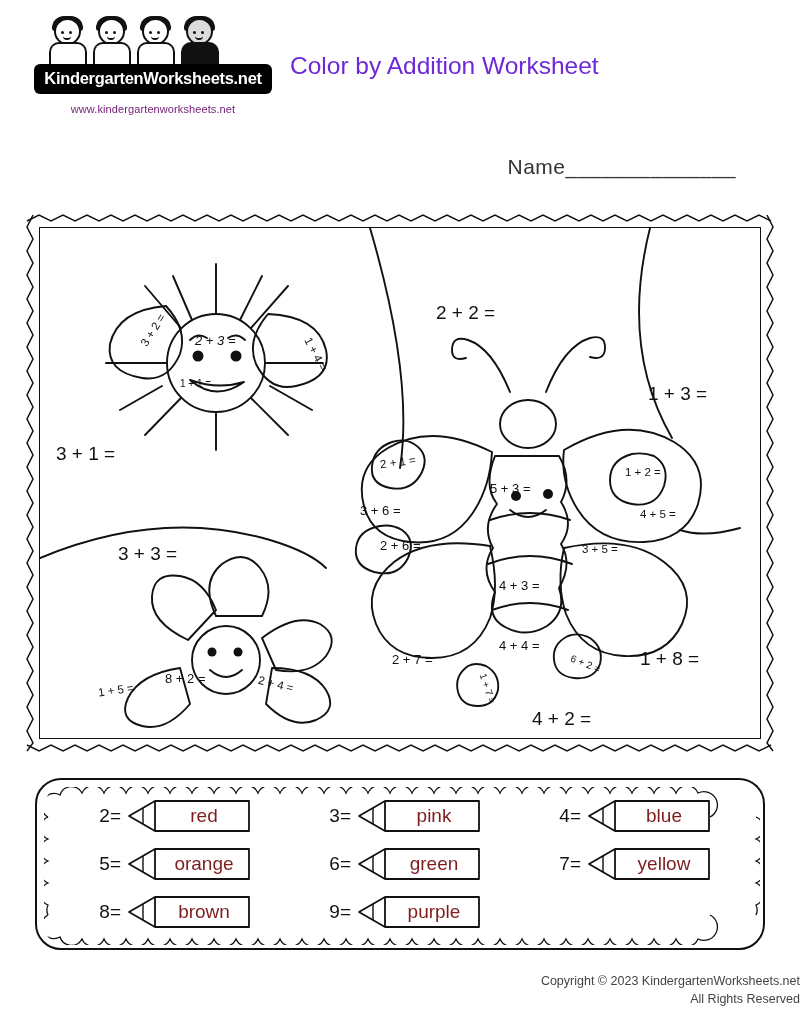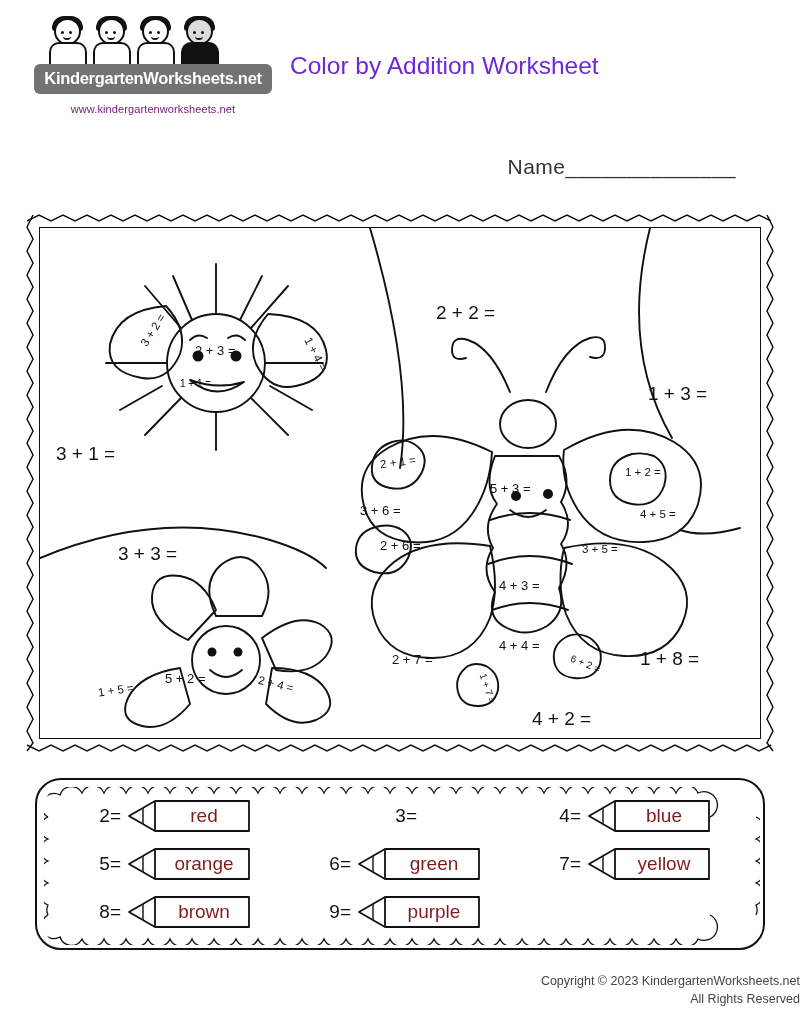--- a/index.html
+++ b/index.html
@@ -83,21 +83,21 @@
   .kid.k2 { left: 44px; }
   .kid.k3 { left: 88px; }
   .kid.k4 { left: 132px; }
   .kid.k4 .body { background: #111; }
   .kid.k4 .head { background: #dcdcdc; }
 
   .logo-bar {
     position: relative;
     margin: 0 auto;
     width: 238px;
-    background: #737373;
+    background: #000000;
     border-radius: 6px;
     padding: 5px 6px 6px 6px;
     text-align: center;
   }
   .logo-bar .txt {
     color: #fff;
     font-weight: bold;
     font-size: 16.5px;
     letter-spacing: -0.3px;
     white-space: nowrap;
@@ -355,27 +355,27 @@
 
           <path d="M0 330 q120 -50 230 -18 q40 12 56 28"></path>
           <path d="M330 0 q44 150 30 240"></path>
           <path d="M610 0 q-30 120 22 210"></path>
           <path d="M700 300 q-36 10 -60 2"></path>
         </g>
       </svg>
     </div>
 
     <div class="eq" style="left:95px;  top:96px;  transform:rotate(-58deg);">3 + 2 =</div>
-    <div class="eq med" style="left:155px; top:115px;">2 + 3 =</div>
+    <div class="eq med" style="left:155px; top:105px;font-style:italic;">2 + 3 =</div>
     <div class="eq" style="left:258px; top:120px; transform:rotate(62deg);">1 + 4 =</div>
     <div class="eq" style="left:140px; top:150px; font-size:10px;">1 + 1 =</div>
     <div class="eq big" style="left:16px;  top:215px;">3 + 1 =</div>
     <div class="eq big" style="left:78px;  top:315px;">3 + 3 =</div>
     <div class="eq" style="left:58px;  top:456px; transform:rotate(-8deg);">1 + 5 =</div>
-    <div class="eq med" style="left:125px; top:443px;">5 + 2 =</div>
+    <div class="eq med" style="left:125px; top:443px;">8 + 2 =</div>
     <div class="eq" style="left:218px; top:450px; transform:rotate(14deg);">2 + 4 =</div>
     <div class="eq big" style="left:375px; top:74px;margin-left:21px;">2 + 2 =</div>
     <div class="eq big" style="left:608px; top:155px;">1 + 3 =</div>
     <div class="eq" style="left:340px; top:228px; transform:rotate(-7deg);">2 + 1 =</div>
     <div class="eq med" style="left:450px; top:253px;">5 + 3 =</div>
     <div class="eq" style="left:585px; top:238px;">1 + 2 =</div>
     <div class="eq med" style="left:320px; top:275px;">3 + 6 =</div>
     <div class="eq" style="left:600px; top:280px;">4 + 5 =</div>
     <div class="eq med" style="left:340px; top:310px;">2 + 6 =</div>
     <div class="eq" style="left:542px; top:315px;">3 + 5 =</div>
@@ -406,20 +406,28 @@
             <path d="M30,2 L124,2 L124,32 L30,32 L4,17 Z" fill="#fff" stroke="#111" stroke-width="1.8" stroke-linejoin="round"></path>
             <line x1="30" y1="2" x2="30" y2="32" stroke="#111" stroke-width="1.8"></line>
             <line x1="18" y1="9" x2="18" y2="25" stroke="#111" stroke-width="1.4"></line>
           </svg>
         <span class="crayon-label">red</span>
       </span>
     </div>
 
     <div class="legend-cell">
       <span class="legend-num">3=</span>
+      <span class="crayon">
+        <svg class="crayon-svg" width="128" height="34" viewBox="0 0 128 34">
+            <path d="M30,2 L124,2 L124,32 L30,32 L4,17 Z" fill="#fff" stroke="#111" stroke-width="1.8" stroke-linejoin="round"></path>
+            <line x1="30" y1="2" x2="30" y2="32" stroke="#111" stroke-width="1.8"></line>
+            <line x1="18" y1="9" x2="18" y2="25" stroke="#111" stroke-width="1.4"></line>
+          </svg>
+        <span class="crayon-label">pink</span>
+      </span>
     </div>
 
     <div class="legend-cell">
       <span class="legend-num">4=</span>
       <span class="crayon">
         <svg class="crayon-svg" width="128" height="34" viewBox="0 0 128 34">
             <path d="M30,2 L124,2 L124,32 L30,32 L4,17 Z" fill="#fff" stroke="#111" stroke-width="1.8" stroke-linejoin="round"></path>
             <line x1="30" y1="2" x2="30" y2="32" stroke="#111" stroke-width="1.8"></line>
             <line x1="18" y1="9" x2="18" y2="25" stroke="#111" stroke-width="1.4"></line>
           </svg>

